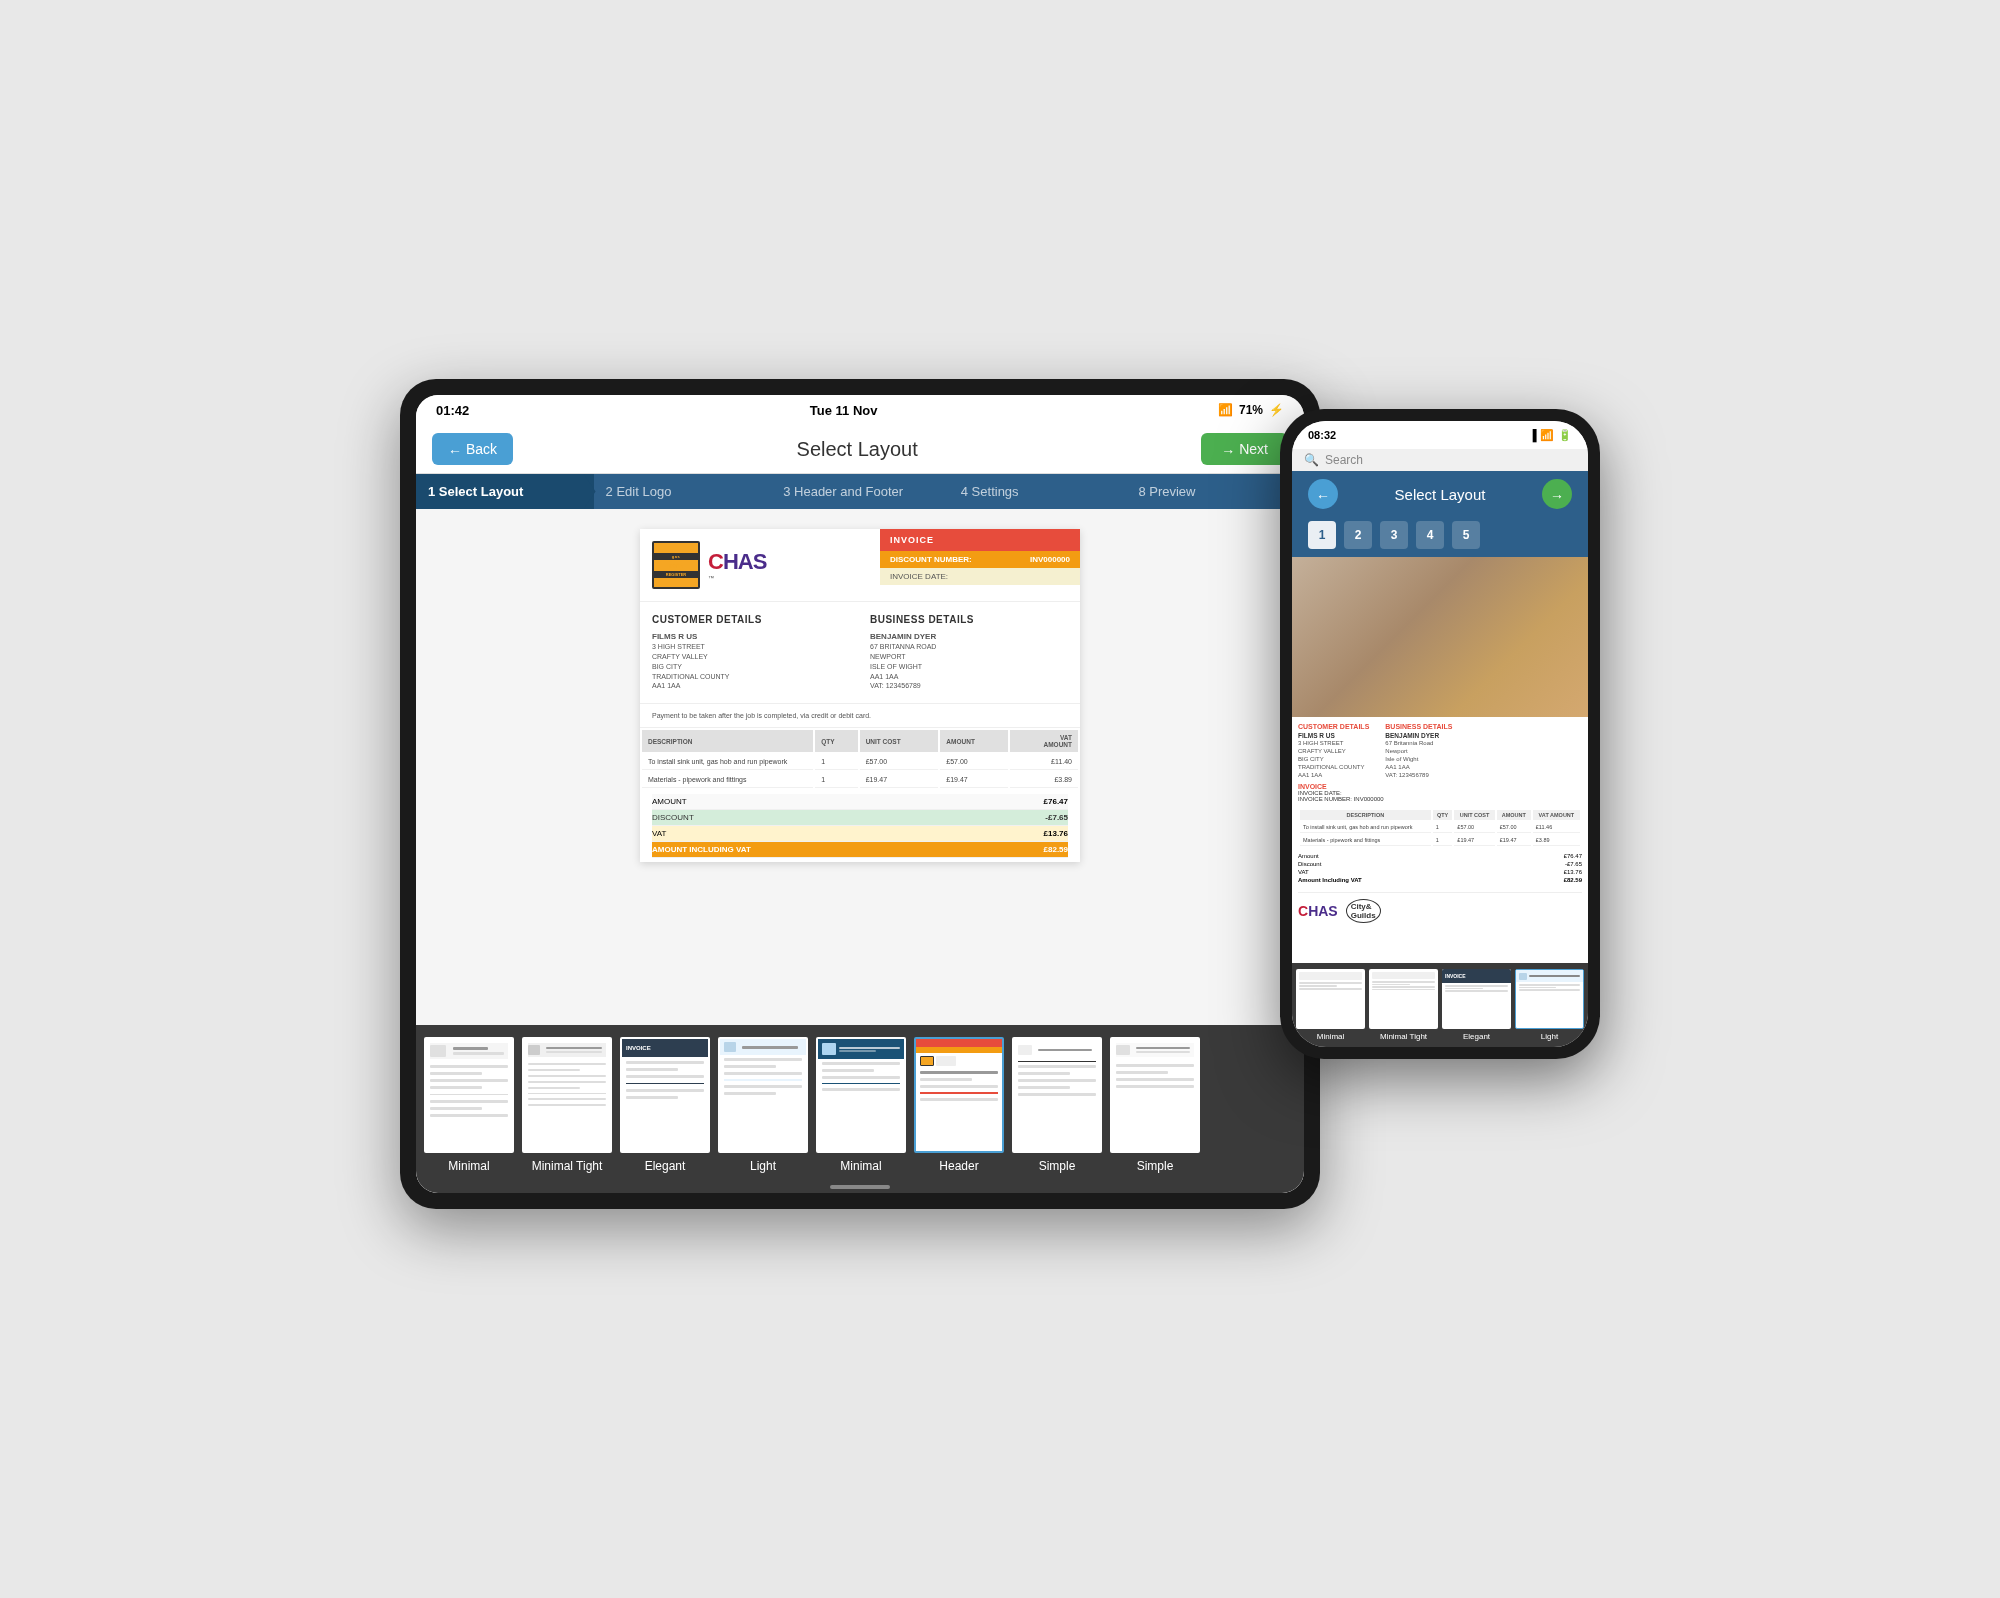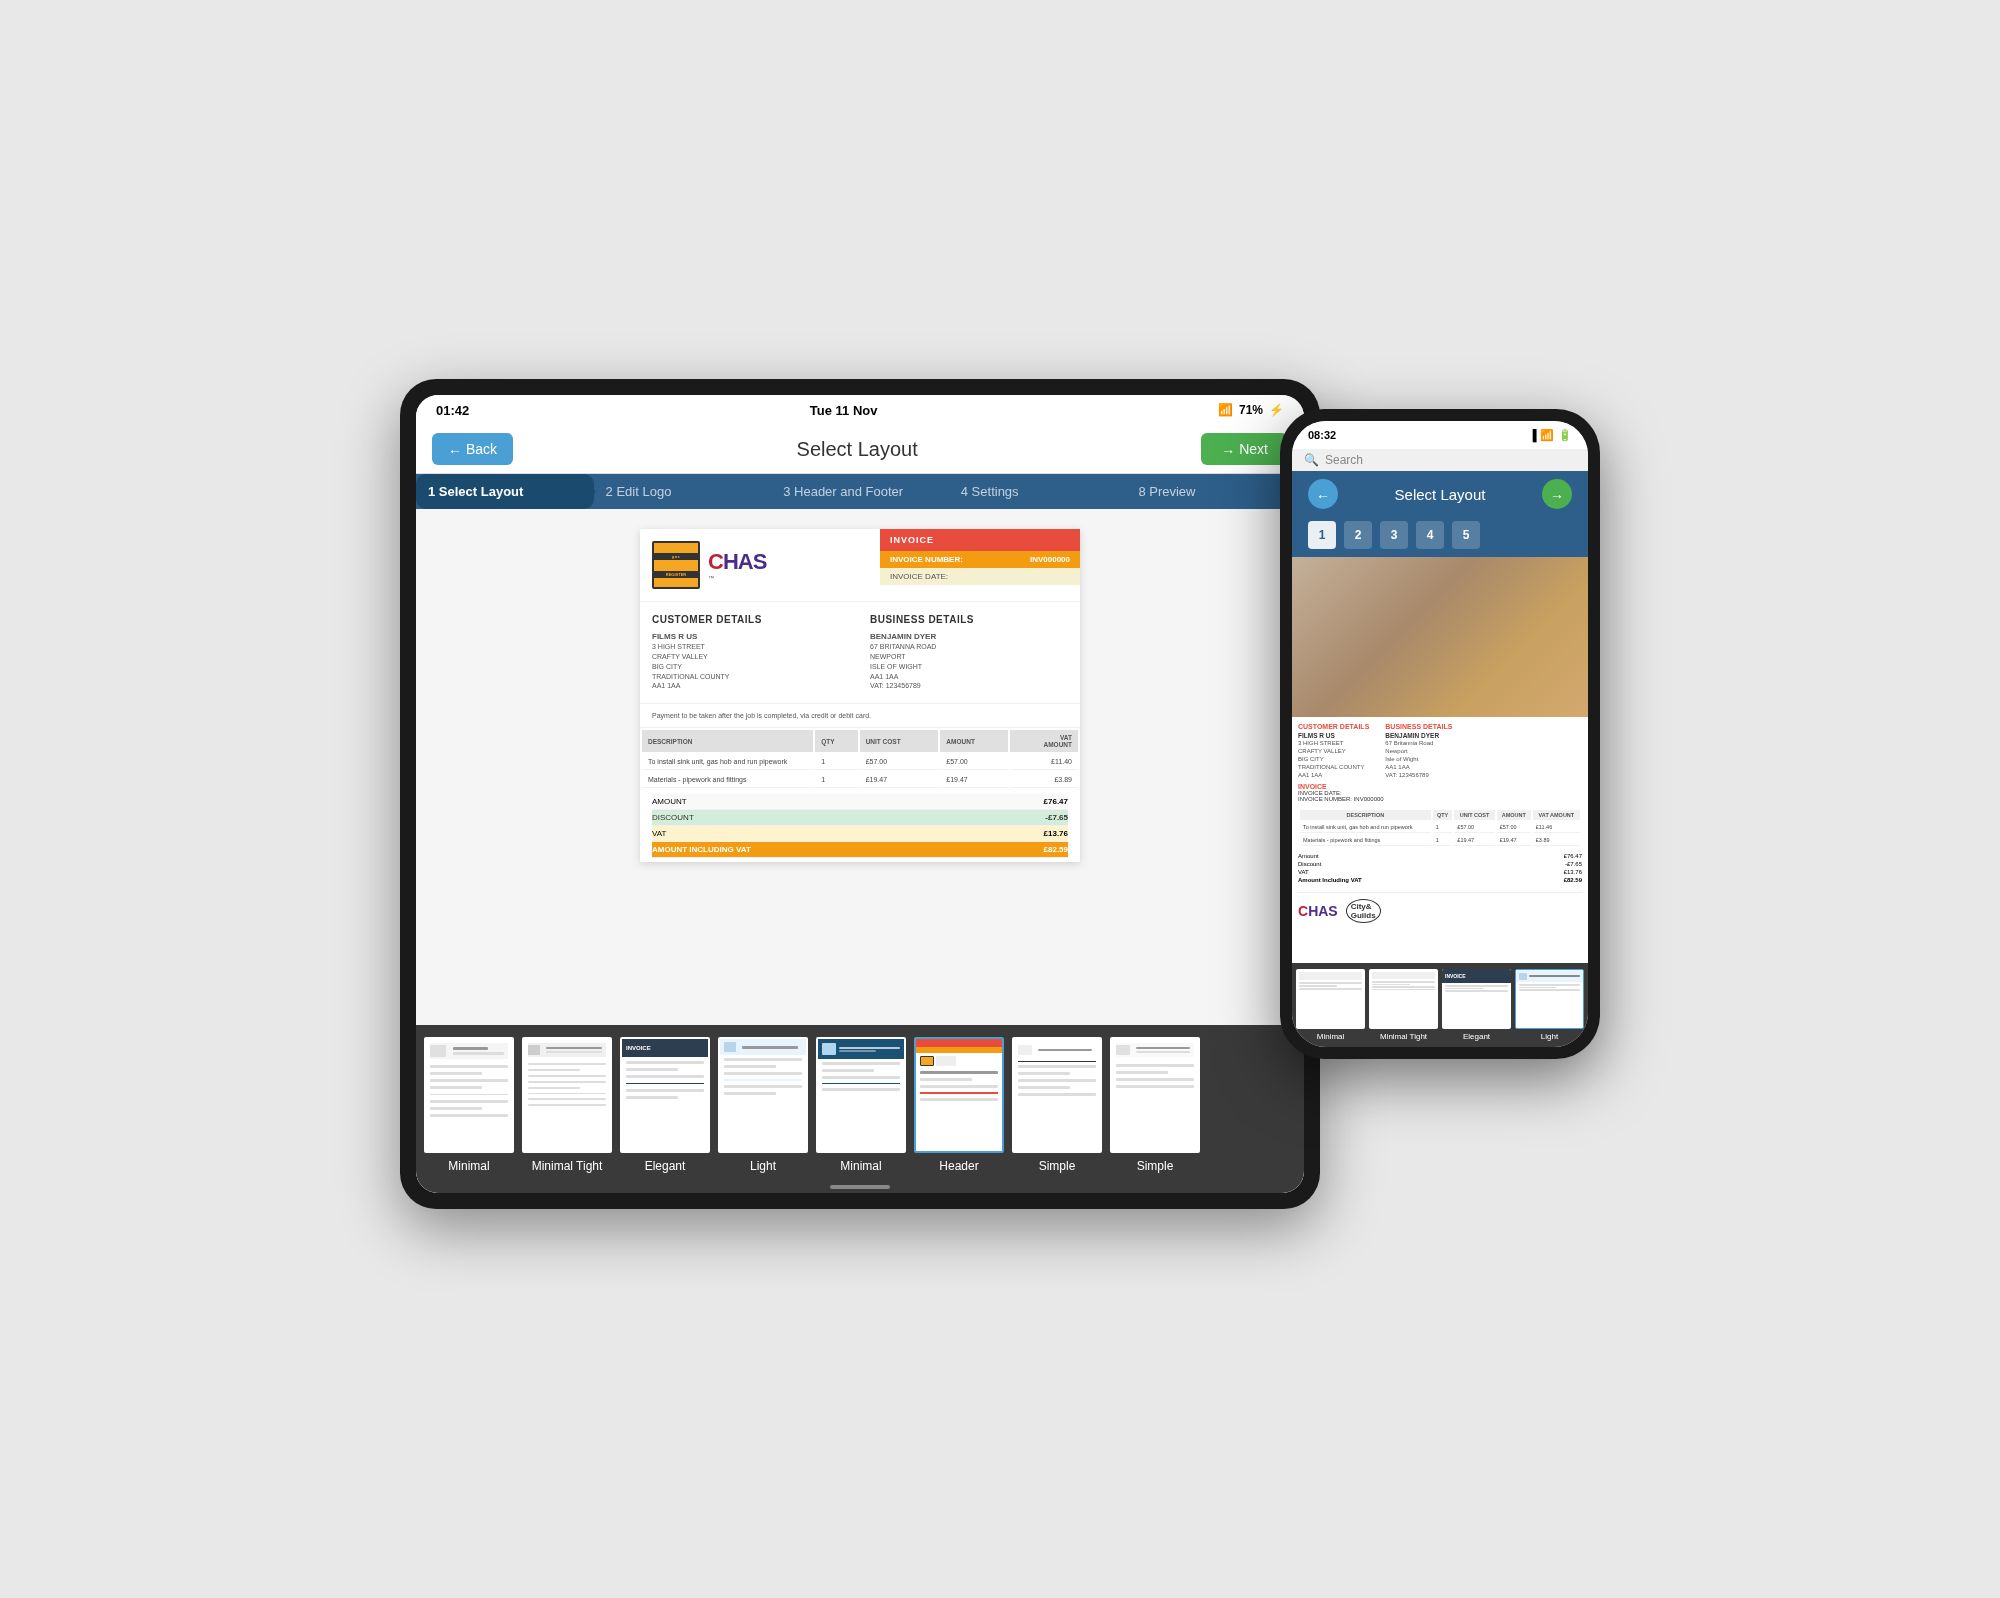--- a/index.html
+++ b/index.html
@@ -109,21 +109,20 @@
     }
 
     .step {
       flex: 1;
       padding: 10px 12px;
       font-size: 13px;
       color: rgba(255,255,255,0.7);
       display: flex;
       align-items: center;
       position: relative;
-      border-radius: 10px;
     }
 
     .step.active {
       background: #1a4a6e;
       color: #fff;
       font-weight: 600;
     }
 
     .step::after {
       content: '';
@@ -678,21 +677,21 @@
                 <div>
                   <div style="font-size:22px;font-weight:900;color:#4a2c8a;letter-spacing:-1px;">
                     <span style="color:#c41e3a;">C</span>HAS
                   </div>
                   <div style="font-size:6px;color:#555;letter-spacing:2px;">™</div>
                 </div>
               </div>
               <div class="invoice-title-area">
                 <div class="inv-title-bar">INVOICE</div>
                 <div class="inv-number-bar">
-                  <span>INVOICE NUMBER:</span>
+                  <span>DISCOUNT NUMBER:</span>
                   <span>INV000000</span>
                 </div>
                 <div class="inv-date-bar">
                   <span>INVOICE DATE:</span>
                 </div>
               </div>
             </div>
 
             <div class="invoice-details-row">
               <div class="detail-col">

